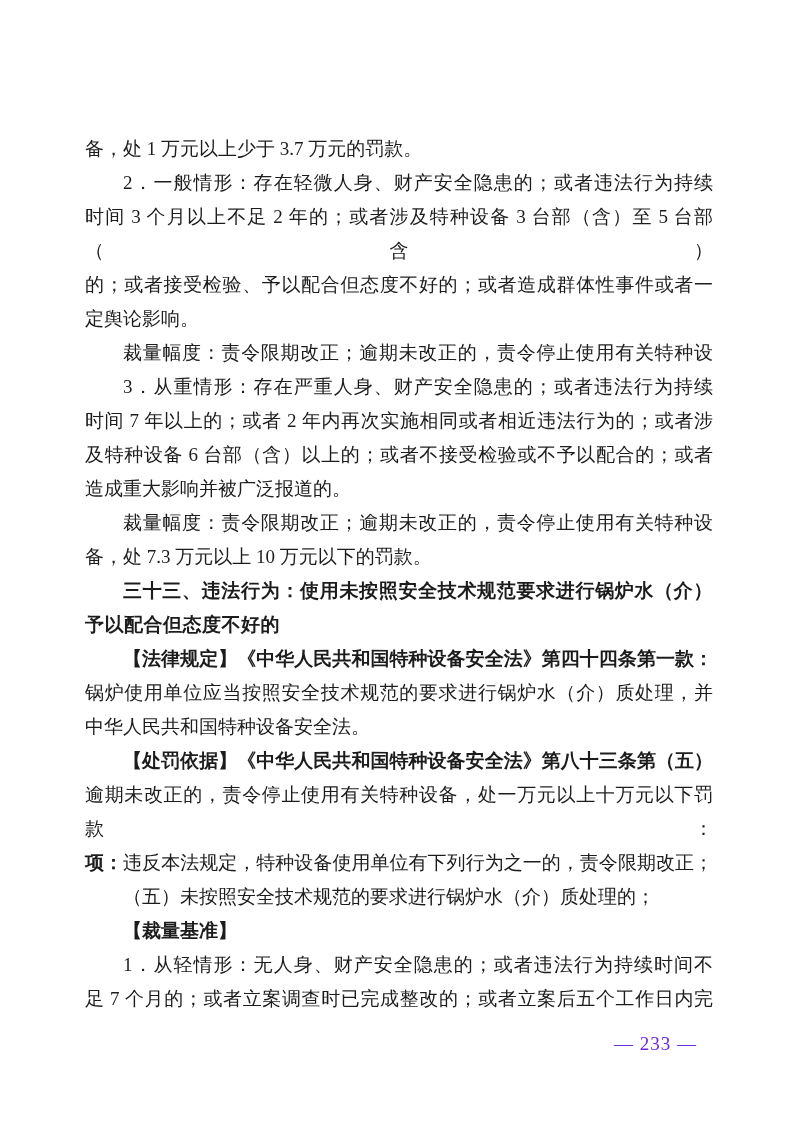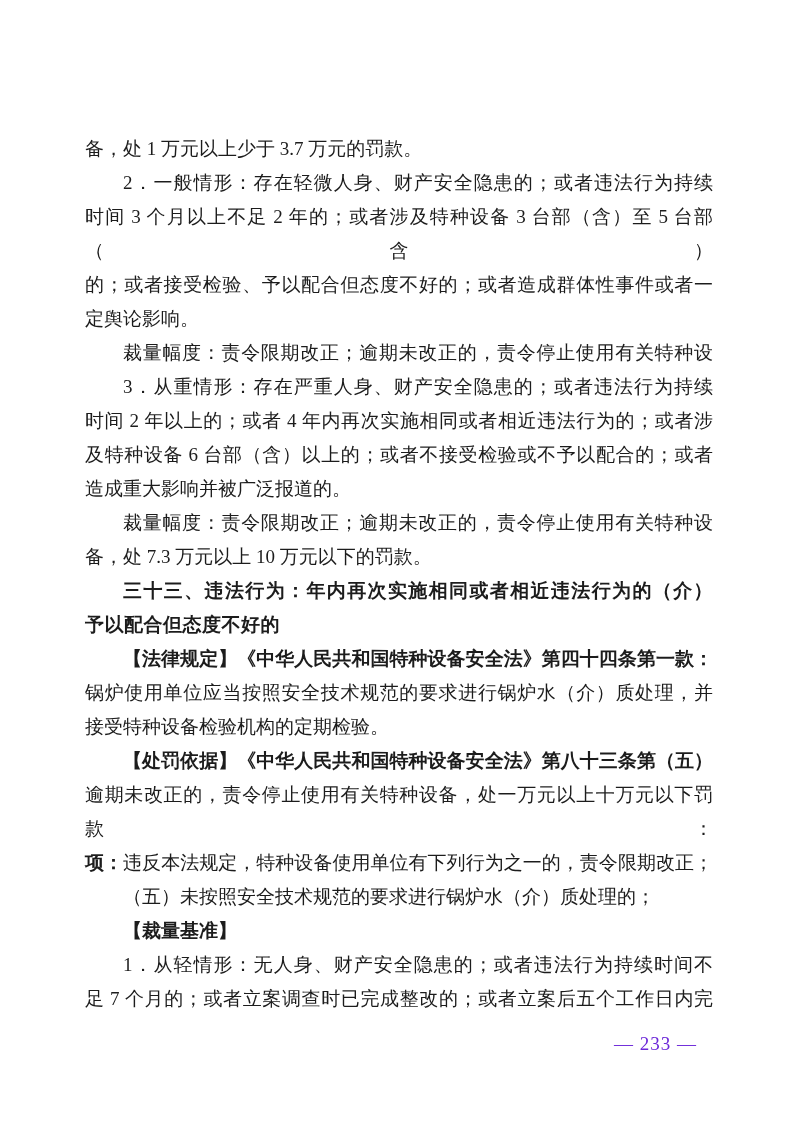--- a/index.html
+++ b/index.html
@@ -54,30 +54,30 @@
 
 <div class="page">
   <div class="body-text">
     <p class="ln">备，处 1 万元以上少于 3.7 万元的罚款。</p>
     <p class="ln ind fill">2．一般情形：存在轻微人身、财产安全隐患的；或者违法行为持续</p>
     <p class="ln fill">时间 3 个月以上不足 2 年的；或者涉及特种设备 3 台部（含）至 5 台部（含）</p>
     <p class="ln fill">的；或者接受检验、予以配合但态度不好的；或者造成群体性事件或者一</p>
     <p class="ln">定舆论影响。</p>
     <p class="ln ind fill">裁量幅度：责令限期改正；逾期未改正的，责令停止使用有关特种设</p>
     <p class="ln ind fill">3．从重情形：存在严重人身、财产安全隐患的；或者违法行为持续</p>
-    <p class="ln fill">时间 2 年以上的；或者 4 年内再次实施相同或者相近违法行为的；或者涉</p>
+    <p class="ln fill">时间 7 年以上的；或者 2 年内再次实施相同或者相近违法行为的；或者涉</p>
     <p class="ln fill">及特种设备 6 台部（含）以上的；或者不接受检验或不予以配合的；或者</p>
     <p class="ln">造成重大影响并被广泛报道的。</p>
     <p class="ln ind fill">裁量幅度：责令限期改正；逾期未改正的，责令停止使用有关特种设</p>
     <p class="ln">备，处 7.3 万元以上 10 万元以下的罚款。</p>
-    <p class="ln ind fill hd">三十三、违法行为：年内再次实施相同或者相近违法行为的（介）</p>
+    <p class="ln ind fill hd">三十三、违法行为：使用未按照安全技术规范要求进行锅炉水（介）</p>
     <p class="ln hd">予以配合但态度不好的</p>
     <p class="ln ind fill bs">【法律规定】《中华人民共和国特种设备安全法》第四十四条第一款：</p>
     <p class="ln fill">锅炉使用单位应当按照安全技术规范的要求进行锅炉水（介）质处理，并</p>
-    <p class="ln">接受特种设备检验机构的定期检验。</p>
+    <p class="ln">中华人民共和国特种设备安全法。</p>
     <p class="ln ind fill bs">【处罚依据】《中华人民共和国特种设备安全法》第八十三条第（五）</p>
     <p class="ln fill">逾期未改正的，责令停止使用有关特种设备，处一万元以上十万元以下罚款：</p>
     <p class="ln fill"><span class="bs">项：</span><span>违反本法规定，特种设备使用单位有下列行为之一的，责令限期改正；</span></p>
     <p class="ln ind">（五）未按照安全技术规范的要求进行锅炉水（介）质处理的；</p>
     <p class="ln ind bs">【裁量基准】</p>
     <p class="ln ind fill">1．从轻情形：无人身、财产安全隐患的；或者违法行为持续时间不</p>
     <p class="ln fill">足 7 个月的；或者立案调查时已完成整改的；或者立案后五个工作日内完</p>
   </div>
 
   <div class="footer">— 233 —</div>

